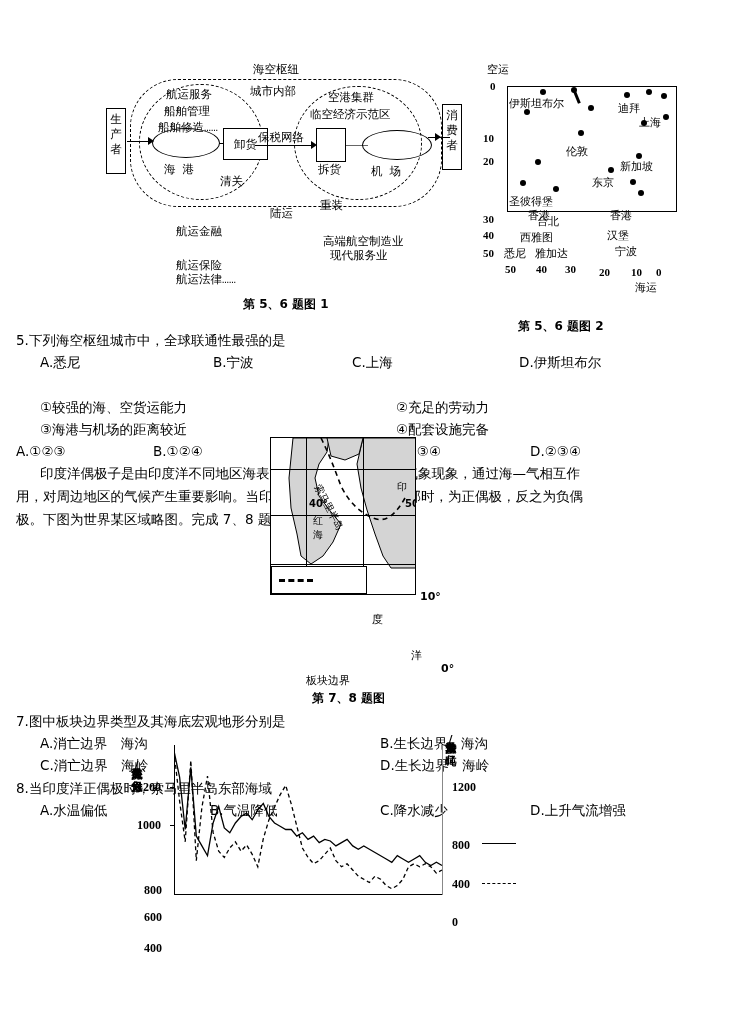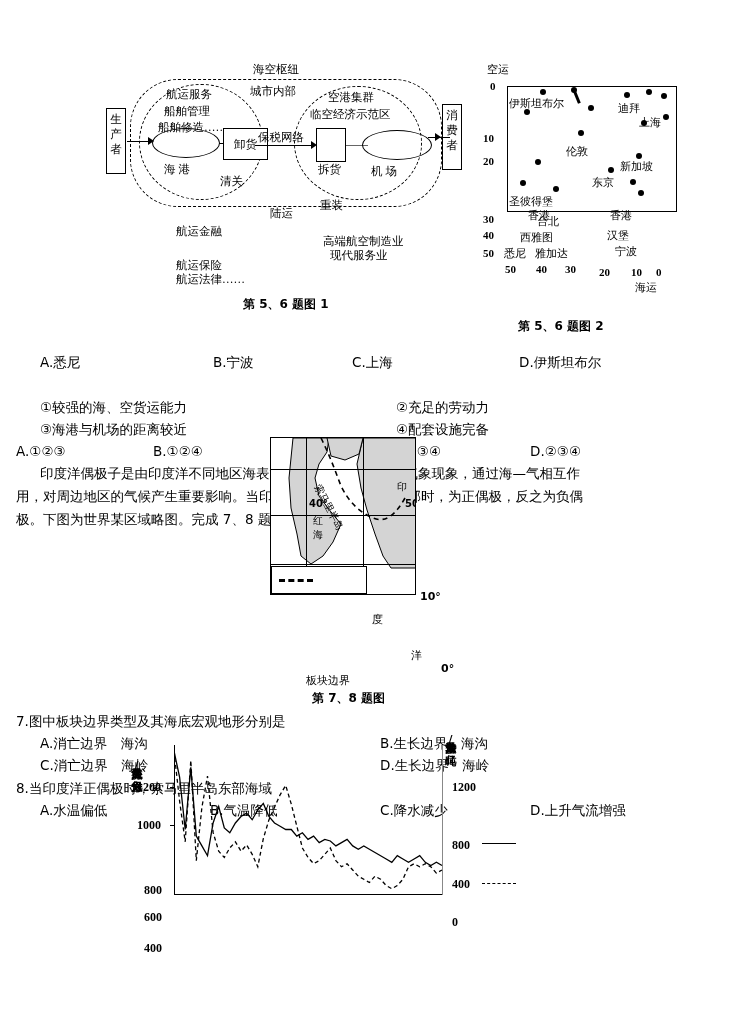--- a/index.html
+++ b/index.html
@@ -12,21 +12,21 @@
     color: #000000;
     position: relative;
     overflow: hidden;
   }
   .page { position:absolute; left:0; top:0; width:744px; height:1032px; }
   .bold { font-weight:bold; }
 
   
   #fig1 { position:absolute; left:98px; top:62px; width:370px; height:250px; }
 
-  .f1-label { position:absolute; font-size:11.5px; font-family:Liberation Serif, serif; white-space:nowrap; }
+  .f1-label { position:absolute; font-size:11.5px; font-family:Liberation Mono, monospace; white-space:nowrap; }
 
   
   .vbox {
     position:absolute; width:20px;
     border:1.4px solid #000;
     font-family:"DejaVu Sans","Liberation Sans",sans-serif;
     font-size:11.5px; line-height:15px;
     text-align:center; padding:3px 0;
     letter-spacing:0;
   }
@@ -266,20 +266,23 @@
     <div class="tick-x" style="left:78px;  top:177px;">30</div>
     <div class="tick-x" style="left:112px; top:180px;">20</div>
     <div class="tick-x" style="left:144px; top:180px;">10</div>
     <div class="tick-x" style="left:169px; top:180px;">0</div>
 
     <div class="ax-lab" style="left:148px; top:194px;">海运</div>
   </div>
 
   <div class="fig-cap" style="left:518px; top:318px;">第 5、6 题图 2</div>
 
+  <div class="qline" style="left:16px; top:332px;">
+    <span>5.</span><span>下列海空枢纽城市中，全球联通性最强的是</span>
+  </div>
   <div class="opt" style="left:40px;  top:354px;">A.悉尼</div>
   <div class="opt" style="left:213px; top:354px;">B.宁波</div>
   <div class="opt" style="left:352px; top:354px;">C.上海</div>
   <div class="opt" style="left:519px; top:354px;">D.伊斯坦布尔</div>
 
   <div class="opt" style="left:40px;  top:399px;">①较强的海、空货运能力</div>
   <div class="opt" style="left:396px; top:399px;">②充足的劳动力</div>
   <div class="opt" style="left:40px;  top:421px;">③海港与机场的距离较近</div>
   <div class="opt" style="left:396px; top:421px;">④配套设施完备</div>
 

